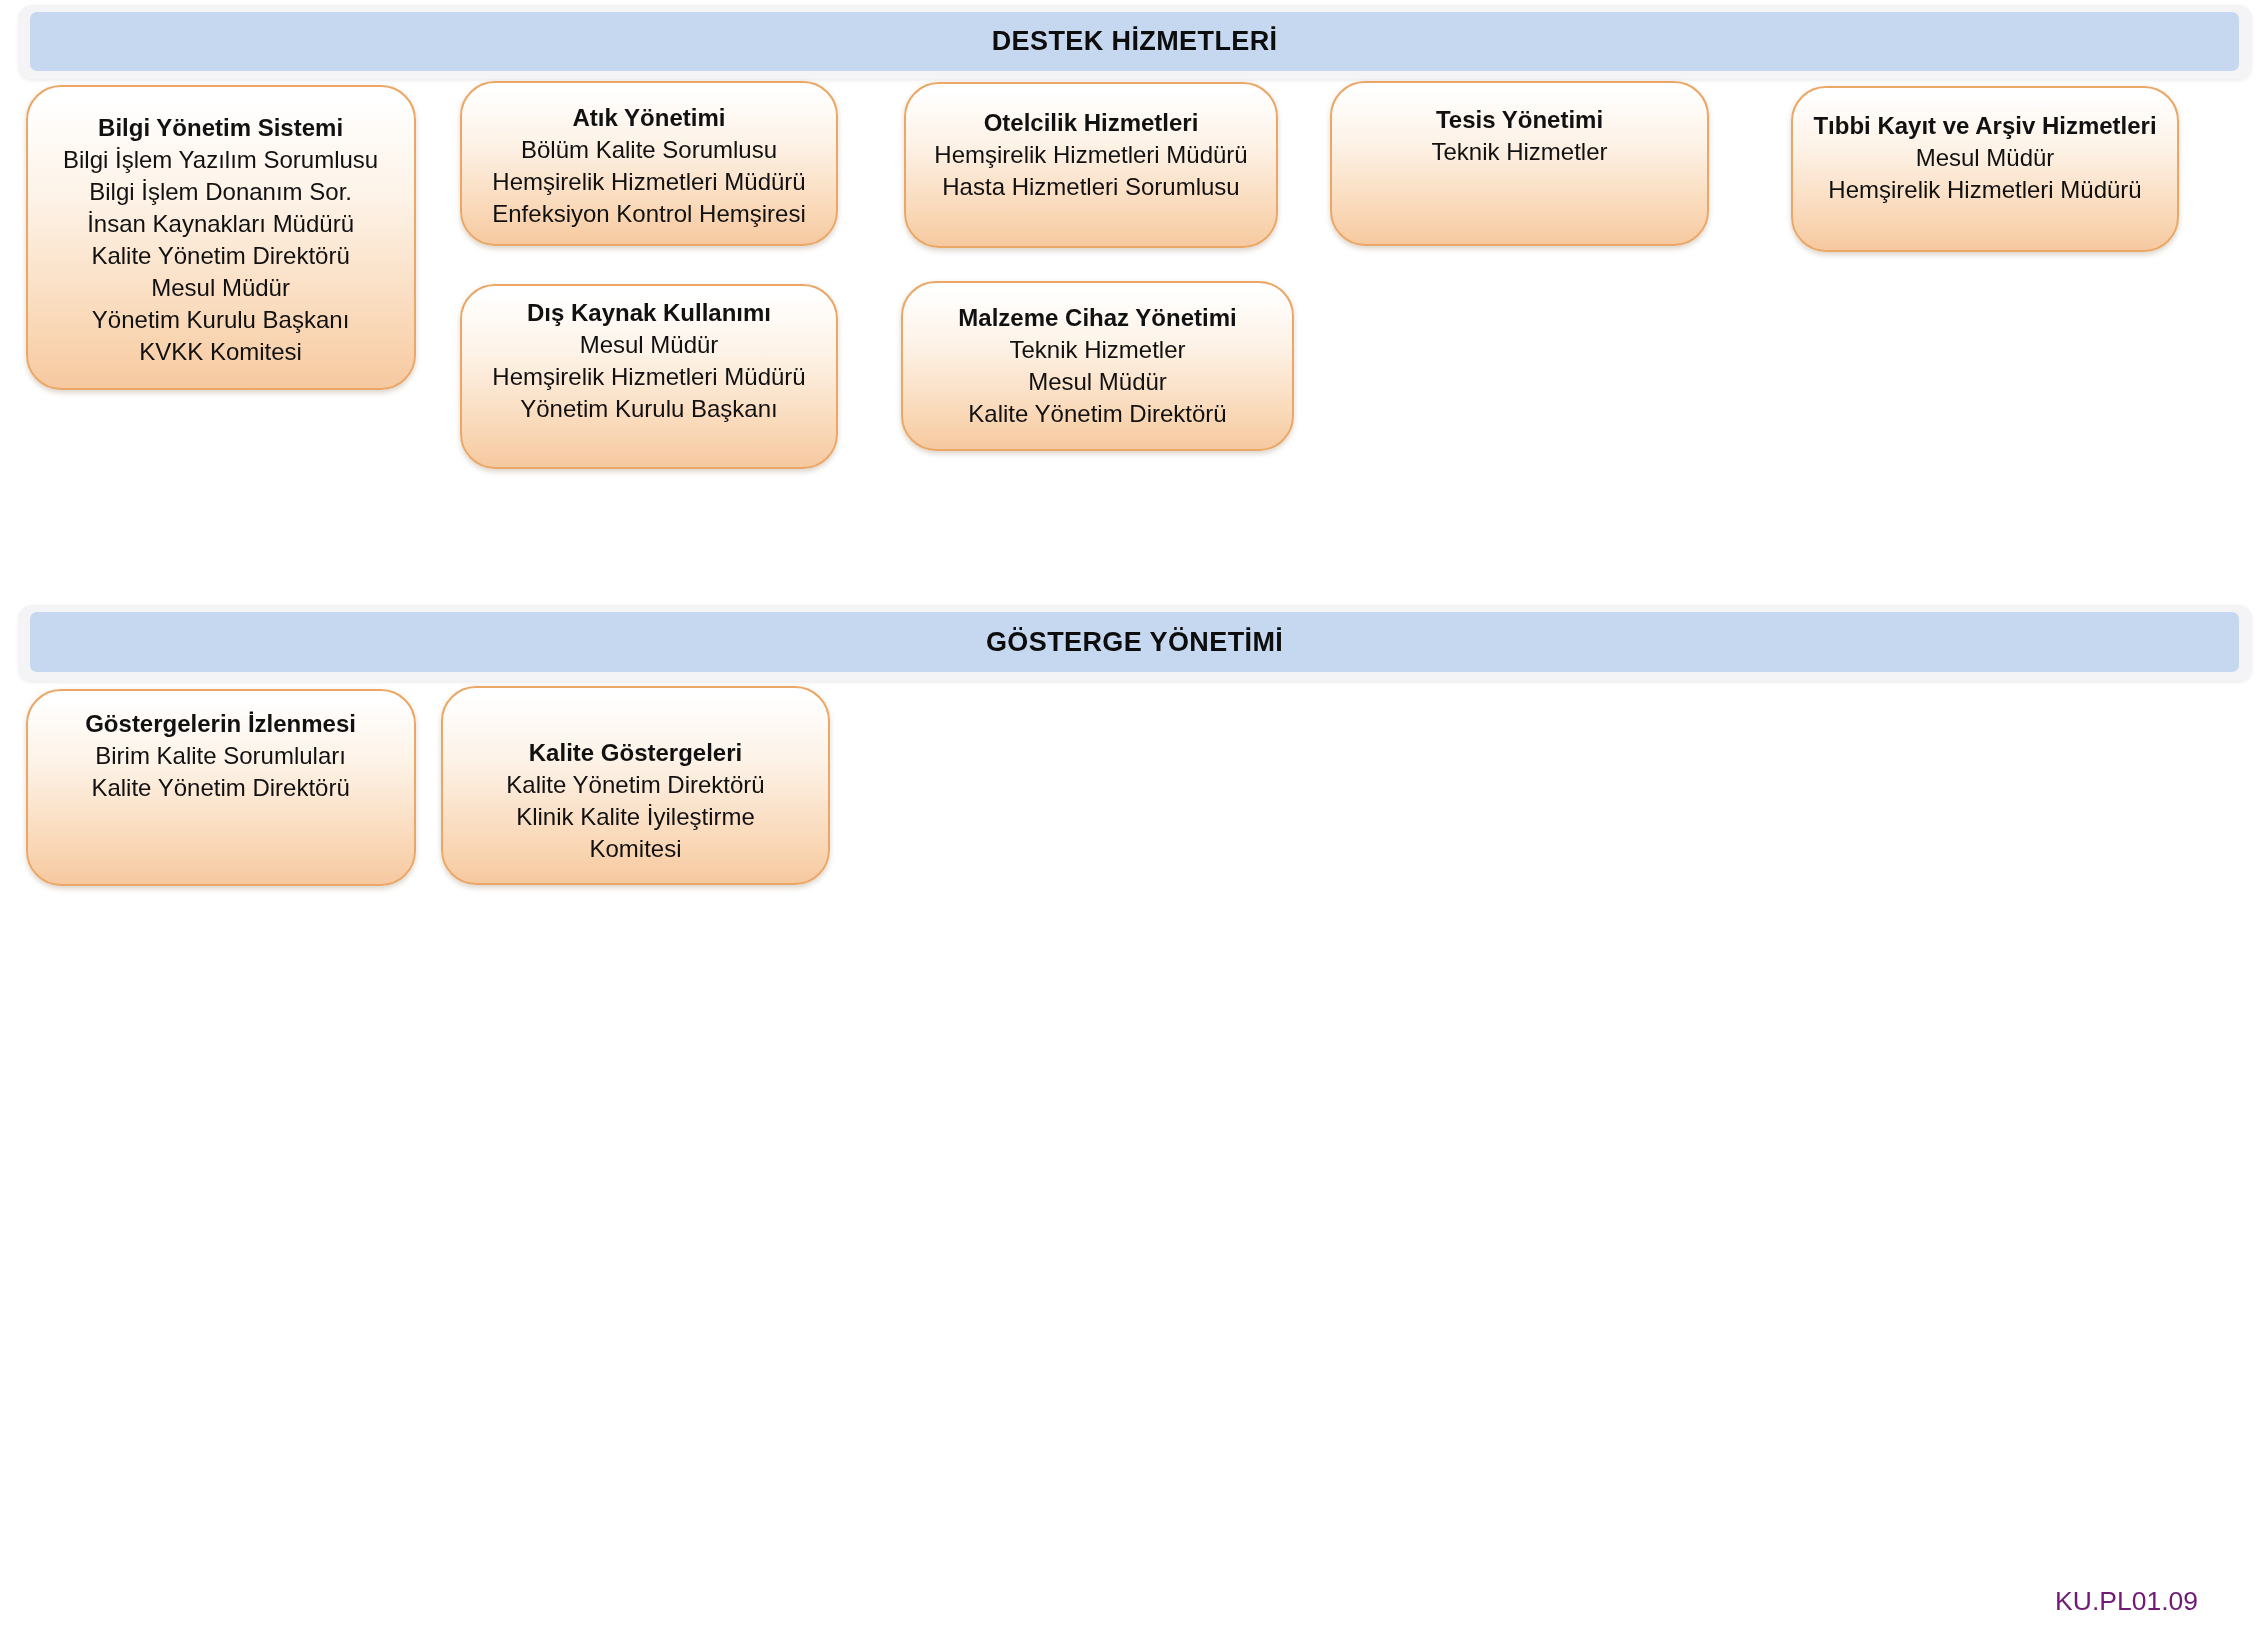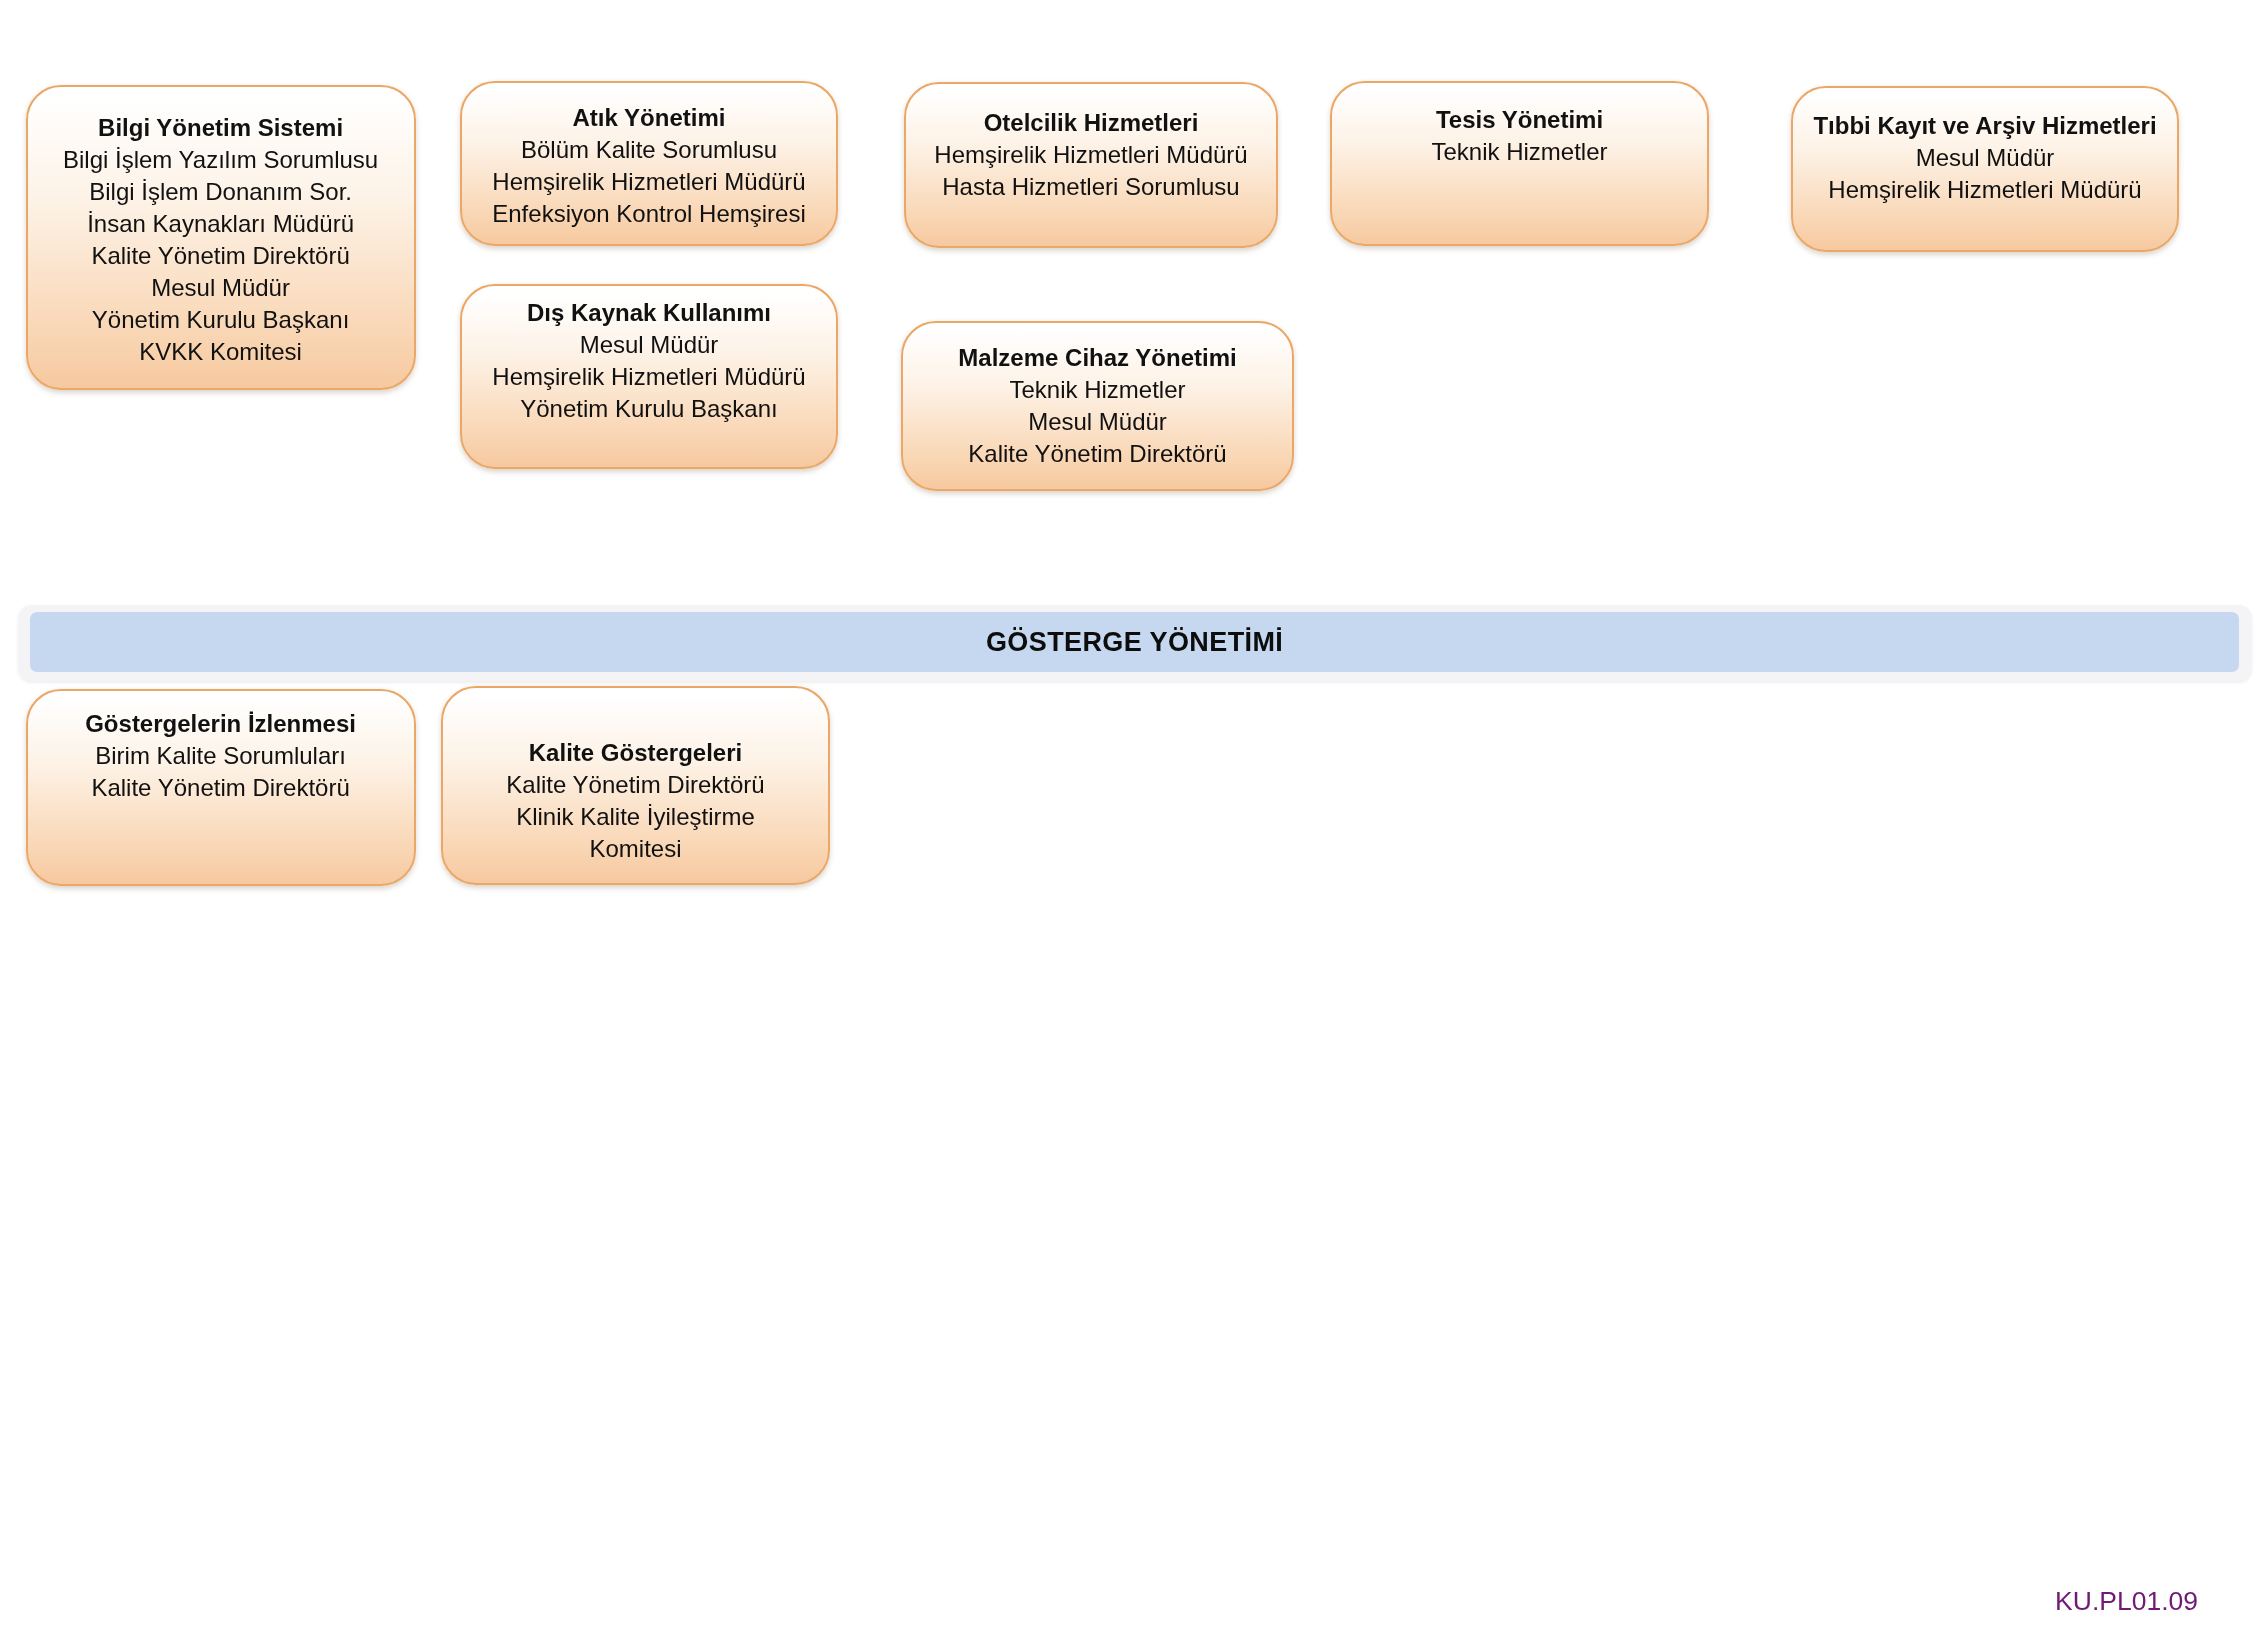--- a/index.html
+++ b/index.html
@@ -56,38 +56,43 @@
   }
   .card-title { font-weight: 700; }
   .card-line  { font-weight: 400; }
 
   .card-bilgi-yonetim-sistemi          { left: 25.6px;   top: 85px;  width: 390px; height: 305px; padding-top: 25px; }
   .card-atik-yonetimi                  { left: 460px;  top: 81px;  width: 378px; height: 165px; padding-top: 19.4px; }
   .card-otelcilik-hizmetleri           { left: 904px; top: 82px;  width: 374px; height: 166px; padding-top: 23px; }
   .card-tesis-yonetimi                 { left: 1330px; top: 81px;  width: 379px; height: 165px; padding-top: 21px; }
   .card-tibbi-kayit-ve-arsiv-hizmetleri{ left: 1791px; top: 86px;  width: 388px; height: 166px; padding-top: 22px; }
   .card-dis-kaynak-kullanimi           { left: 460px;  top: 284px; width: 378px; height: 185px; padding-top: 10.6px; }
-  .card-malzeme-cihaz-yonetimi         { left: 901px; top: 281px; width: 393px; height: 170px; padding-top: 18.5px; margin-top: 40px; }
+  .card-malzeme-cihaz-yonetimi         { left: 901px; top: 281px; width: 393px; height: 170px; padding-top: 18.5px; }
   .card-gostergelerin-izlenmesi        { left: 25.6px;   top: 689px; width: 390px; height: 197px; padding-top: 17px; }
   .card-kalite-gostergeleri            { left: 441px;  top: 686px; width: 389px; height: 199px; padding-top: 49px; }
 
   
   .footer-code {
     position: absolute;
     right: 60px;
     top: 1586px;
     font-size: 26.5px;
     color: #701a75;
   }
 </style>
 </head>
 <body>
 
 <div id="canvas">
   <div class="footer-code">KU.PL01.09</div>
+<div class="section-halo halo-0">
+      <div class="section-bar">
+        <div class="section-title">DESTEK HİZMETLERİ</div>
+      </div>
+    </div>
     <div class="card card-bilgi-yonetim-sistemi">
       <div class="card-title">Bilgi Yönetim Sistemi</div>
       <div class="card-line">Bilgi İşlem Yazılım Sorumlusu</div>
       <div class="card-line">Bilgi İşlem Donanım Sor.</div>
       <div class="card-line">İnsan Kaynakları Müdürü</div>
       <div class="card-line">Kalite Yönetim Direktörü</div>
       <div class="card-line">Mesul Müdür</div>
       <div class="card-line">Yönetim Kurulu Başkanı</div>
       <div class="card-line">KVKK Komitesi</div>
     </div>

